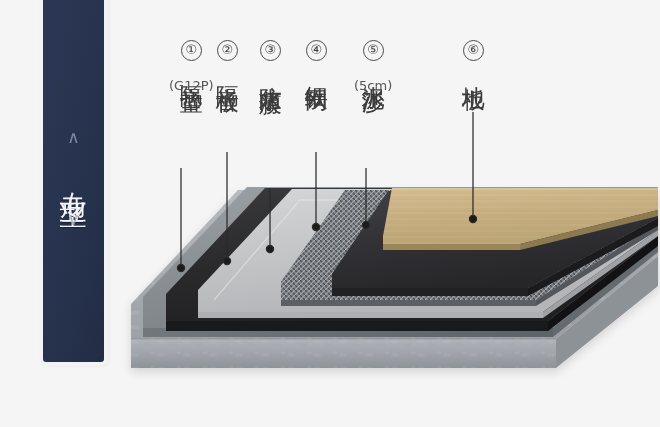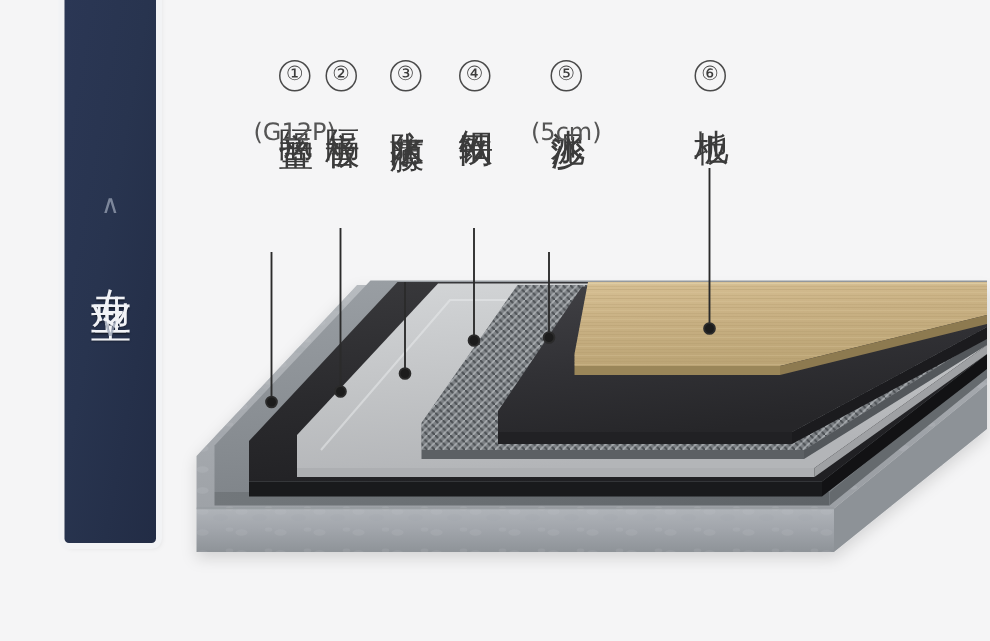--- a/index.html
+++ b/index.html
@@ -53,21 +53,21 @@
     font-family:"DejaVu Sans",sans-serif;
     margin-bottom:7px;
     background:transparent;
   }
   .cn{
     writing-mode:vertical-rl; text-orientation:upright;
     font-size:23px; line-height:1.08; letter-spacing:2px;
     color:#3b3b3b; font-weight:400;
   }
   .sub{
-    font-size:16px; color:#555; margin-top:4px;
+    font-size:13px; color:#555; margin-top:4px;
     font-family:"DejaVu Sans",sans-serif; white-space:nowrap;
   }
 
   
   #leaders{ position:absolute; left:0; top:0; }
 
   
   #stack{ position:absolute; left:0; top:0; }
 </style>
 </head>

